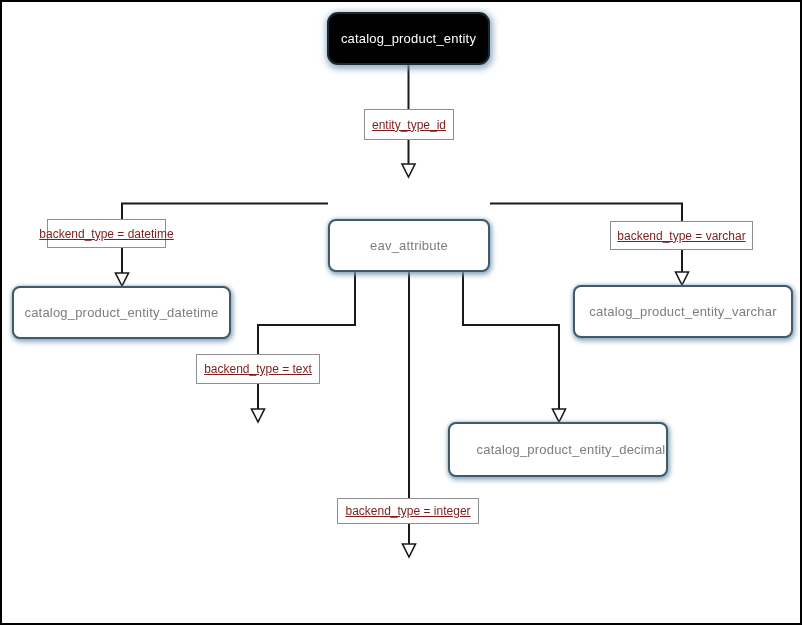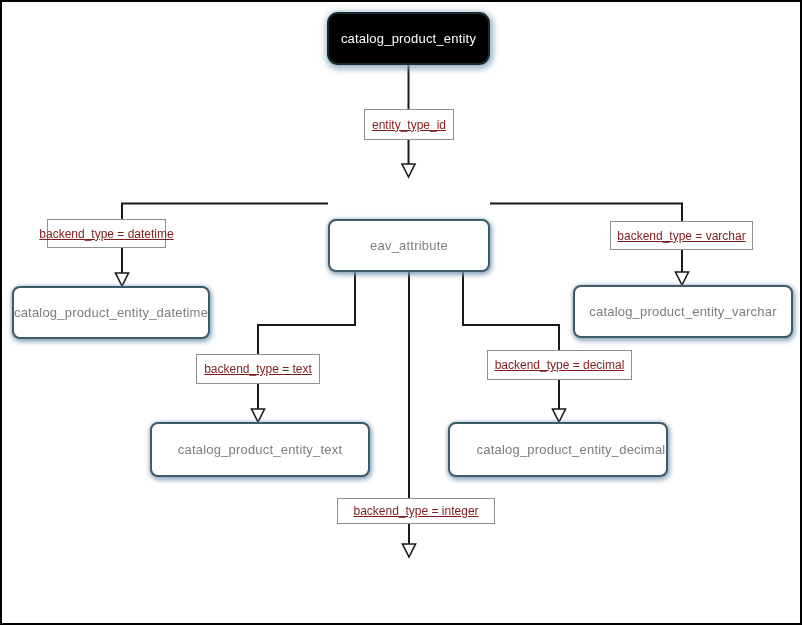--- a/index.html
+++ b/index.html
@@ -40,32 +40,32 @@
     background:#fff;
     border:1px solid #8f8f8f;
     color:#7f1d1d;
     font-size:12px;
     white-space:nowrap;
     text-decoration:underline;
   }
   
   .n-root    {left:325px;top:10px; width:163px;height:53px;}
   .n-eav     {left:326px;top:175px;width:162px;height:53px;margin-top:42px;}
-  .n-datetime{left:10px; top:284px;width:198px;height:53px;}
+  .n-datetime{left:10px; top:284px;width:219px;height:53px;}
   .n-varchar {left:571px;top:283px;width:220px;height:53px;}
   .n-text    {left:148px;top:420px;width:220px;height:55px;}
   .n-decimal {left:446px;top:420px;width:220px;height:55px;padding-left:26px;}
   .n-int     {left:297px;top:555px;width:222px;height:56px;}
   
   .l-entity-type-id{left:362px;top:107px;width:90px; height:31px;}
   .l-datetime      {left:45px; top:217px;width:119px;height:29px;}
   .l-varchar       {left:608px;top:219px;width:143px;height:29px;}
   .l-text          {left:194px;top:352px;width:124px;height:30px;}
   .l-decimal       {left:485px;top:348px;width:145px;height:30px;}
-  .l-integer       {left:335px;top:496px;width:158px;height:26px;}
+  .l-integer       {left:335px;top:496px;width:142px;height:26px;}
 </style>
 </head>
 <body>
 
 <div class="canvas">
 
   <svg class="wires" viewBox="0 0 798 621" fill="none" stroke="#1a1a1a" stroke-width="2">
 
     <g>
       <polyline points="406.5,63 406.5,162"></polyline>
@@ -95,23 +95,21 @@
     <g>
       <polyline points="407,228 407,542"></polyline>
       <polygon points="400.5,542 413.5,542 407,555" fill="#ffffff" stroke-width="1.6"></polygon>
     </g>
   </svg>
 
   <div class="edge-label l-entity-type-id">entity_type_id</div>
   <div class="edge-label l-datetime">backend_type = datetime</div>
   <div class="edge-label l-text">backend_type = text</div>
   <div class="edge-label l-varchar">backend_type = varchar</div>
-  <div class="edge-label l-decimal">backend_type = decimal</div>
   <div class="edge-label l-integer">backend_type = integer</div>
 
   <div class="node primary n-root">catalog_product_entity</div>
   <div class="node n-eav">eav_attribute</div>
   <div class="node n-datetime">catalog_product_entity_datetime</div>
   <div class="node n-varchar">catalog_product_entity_varchar</div>
-  <div class="node n-text">catalog_product_entity_text</div>
   <div class="node n-decimal">catalog_product_entity_decimal</div>
 
 </div>
 
 </body></html>

